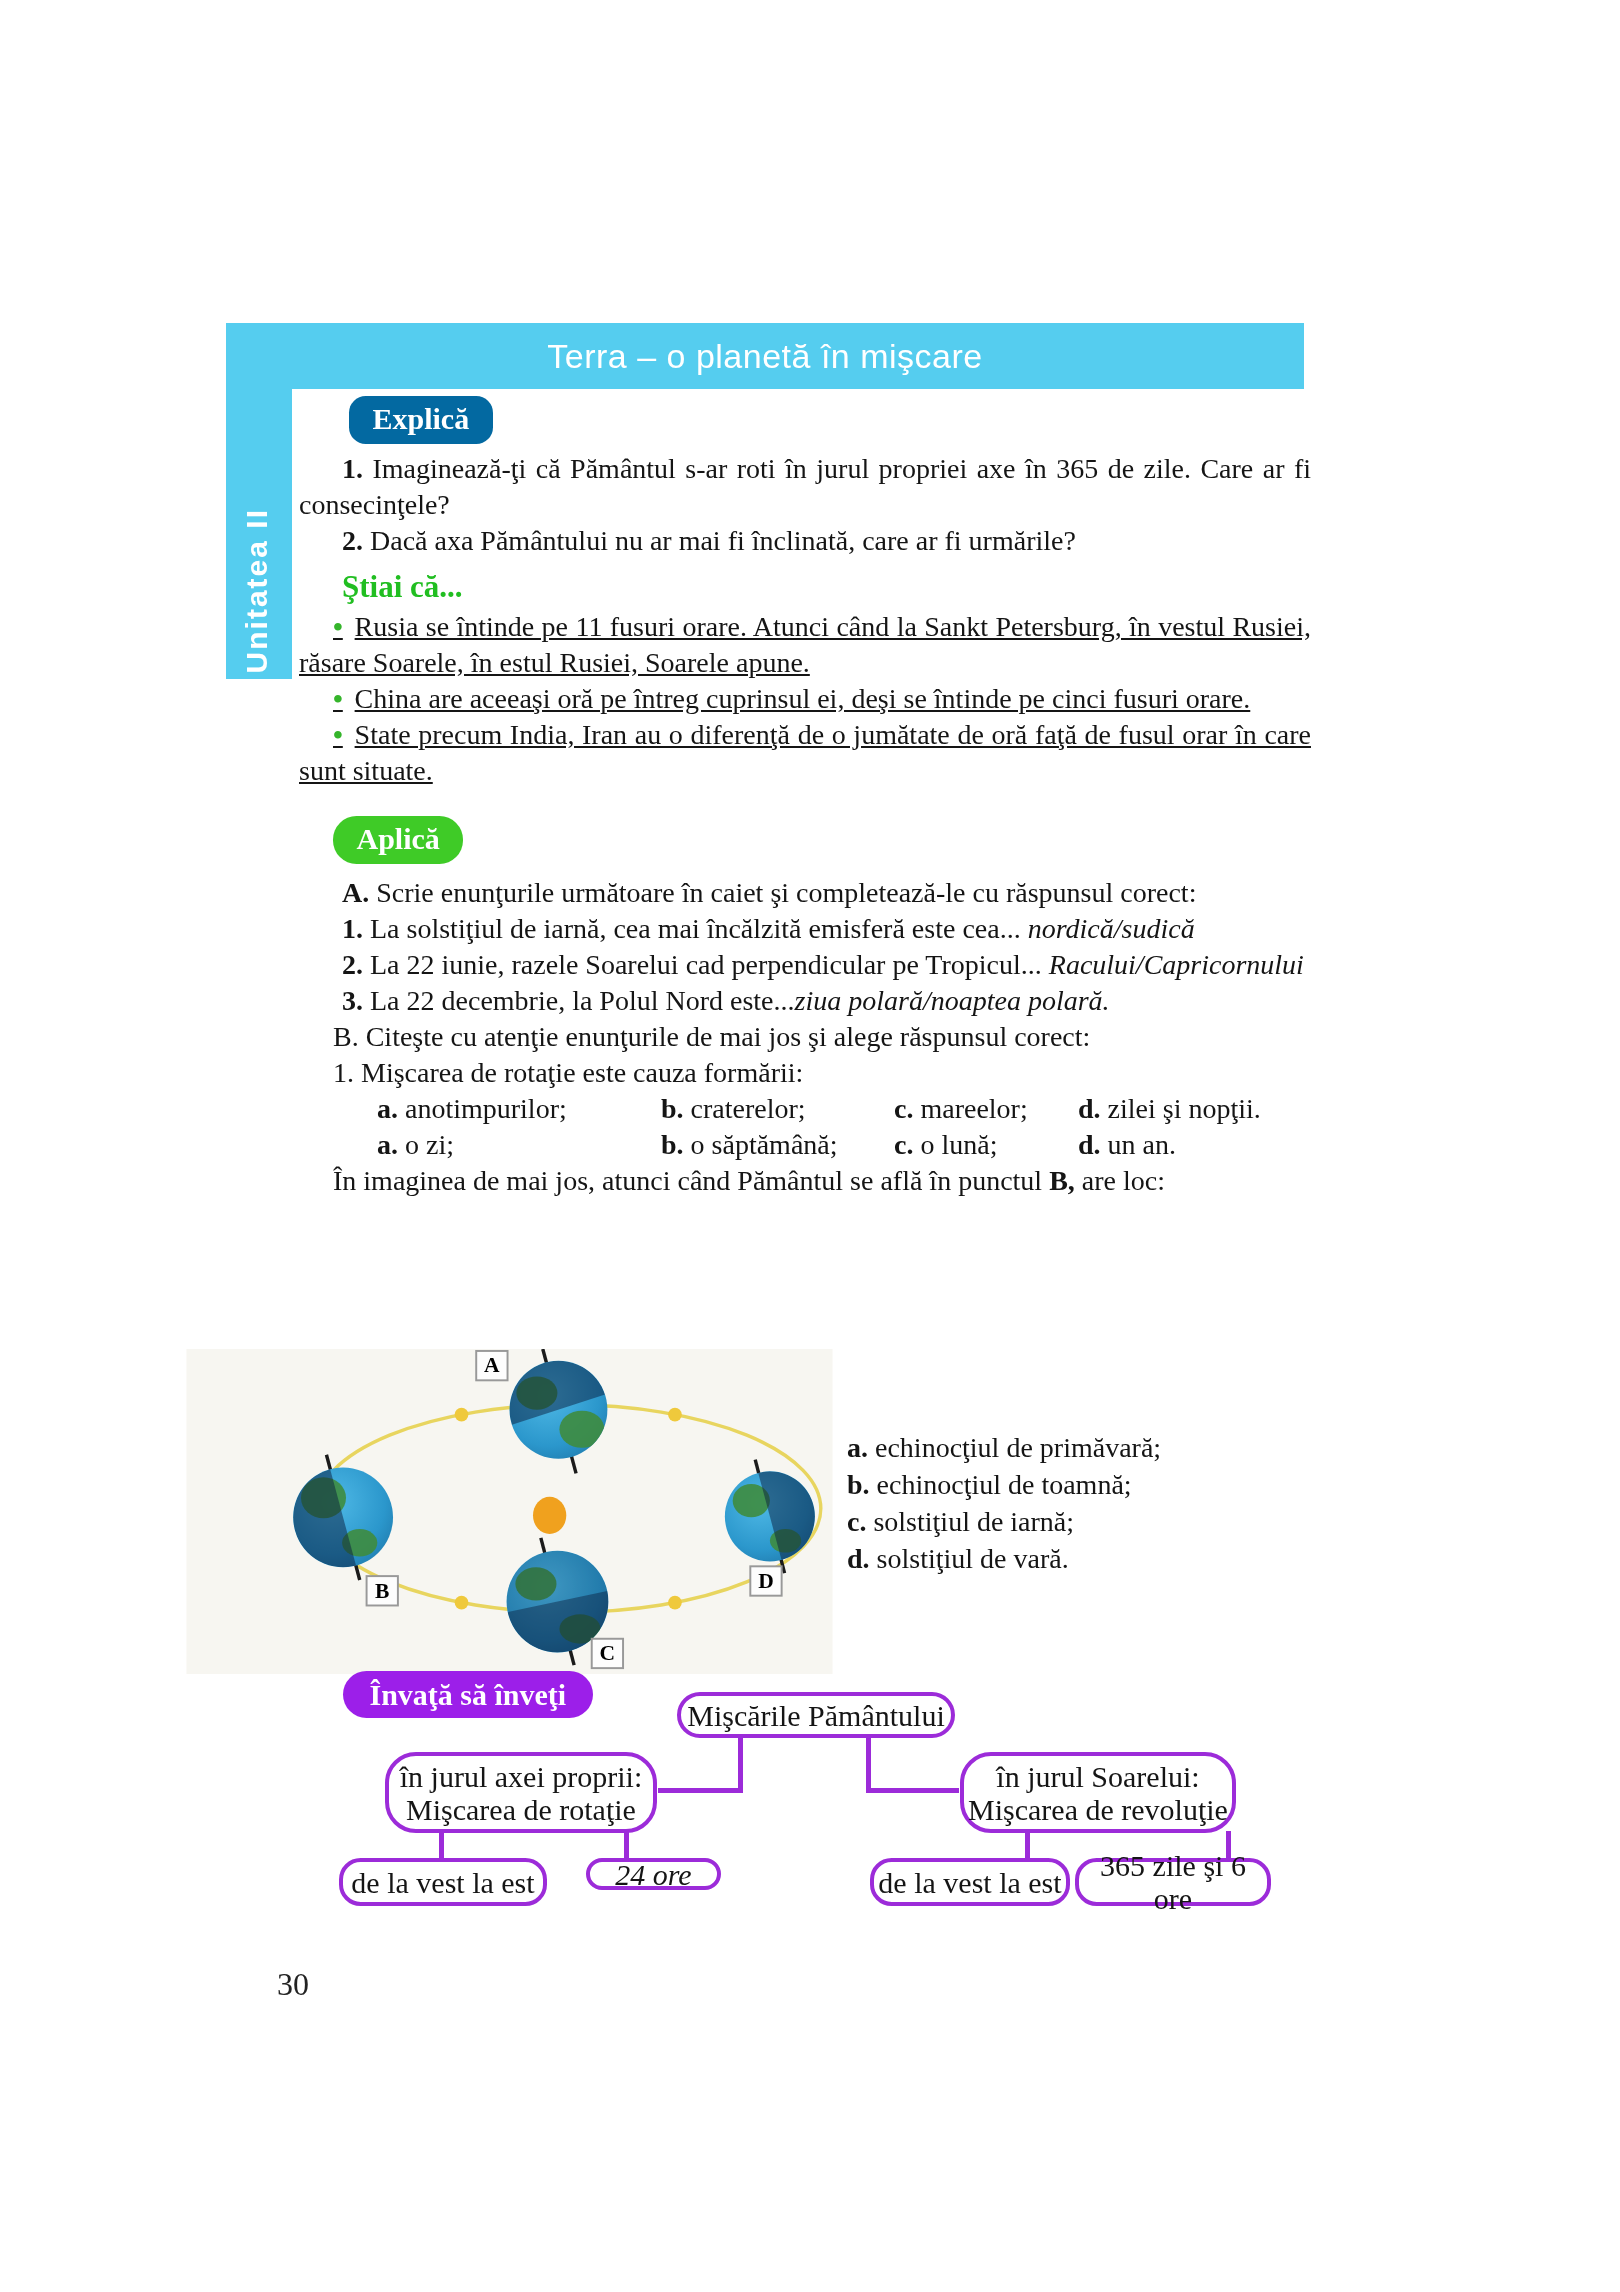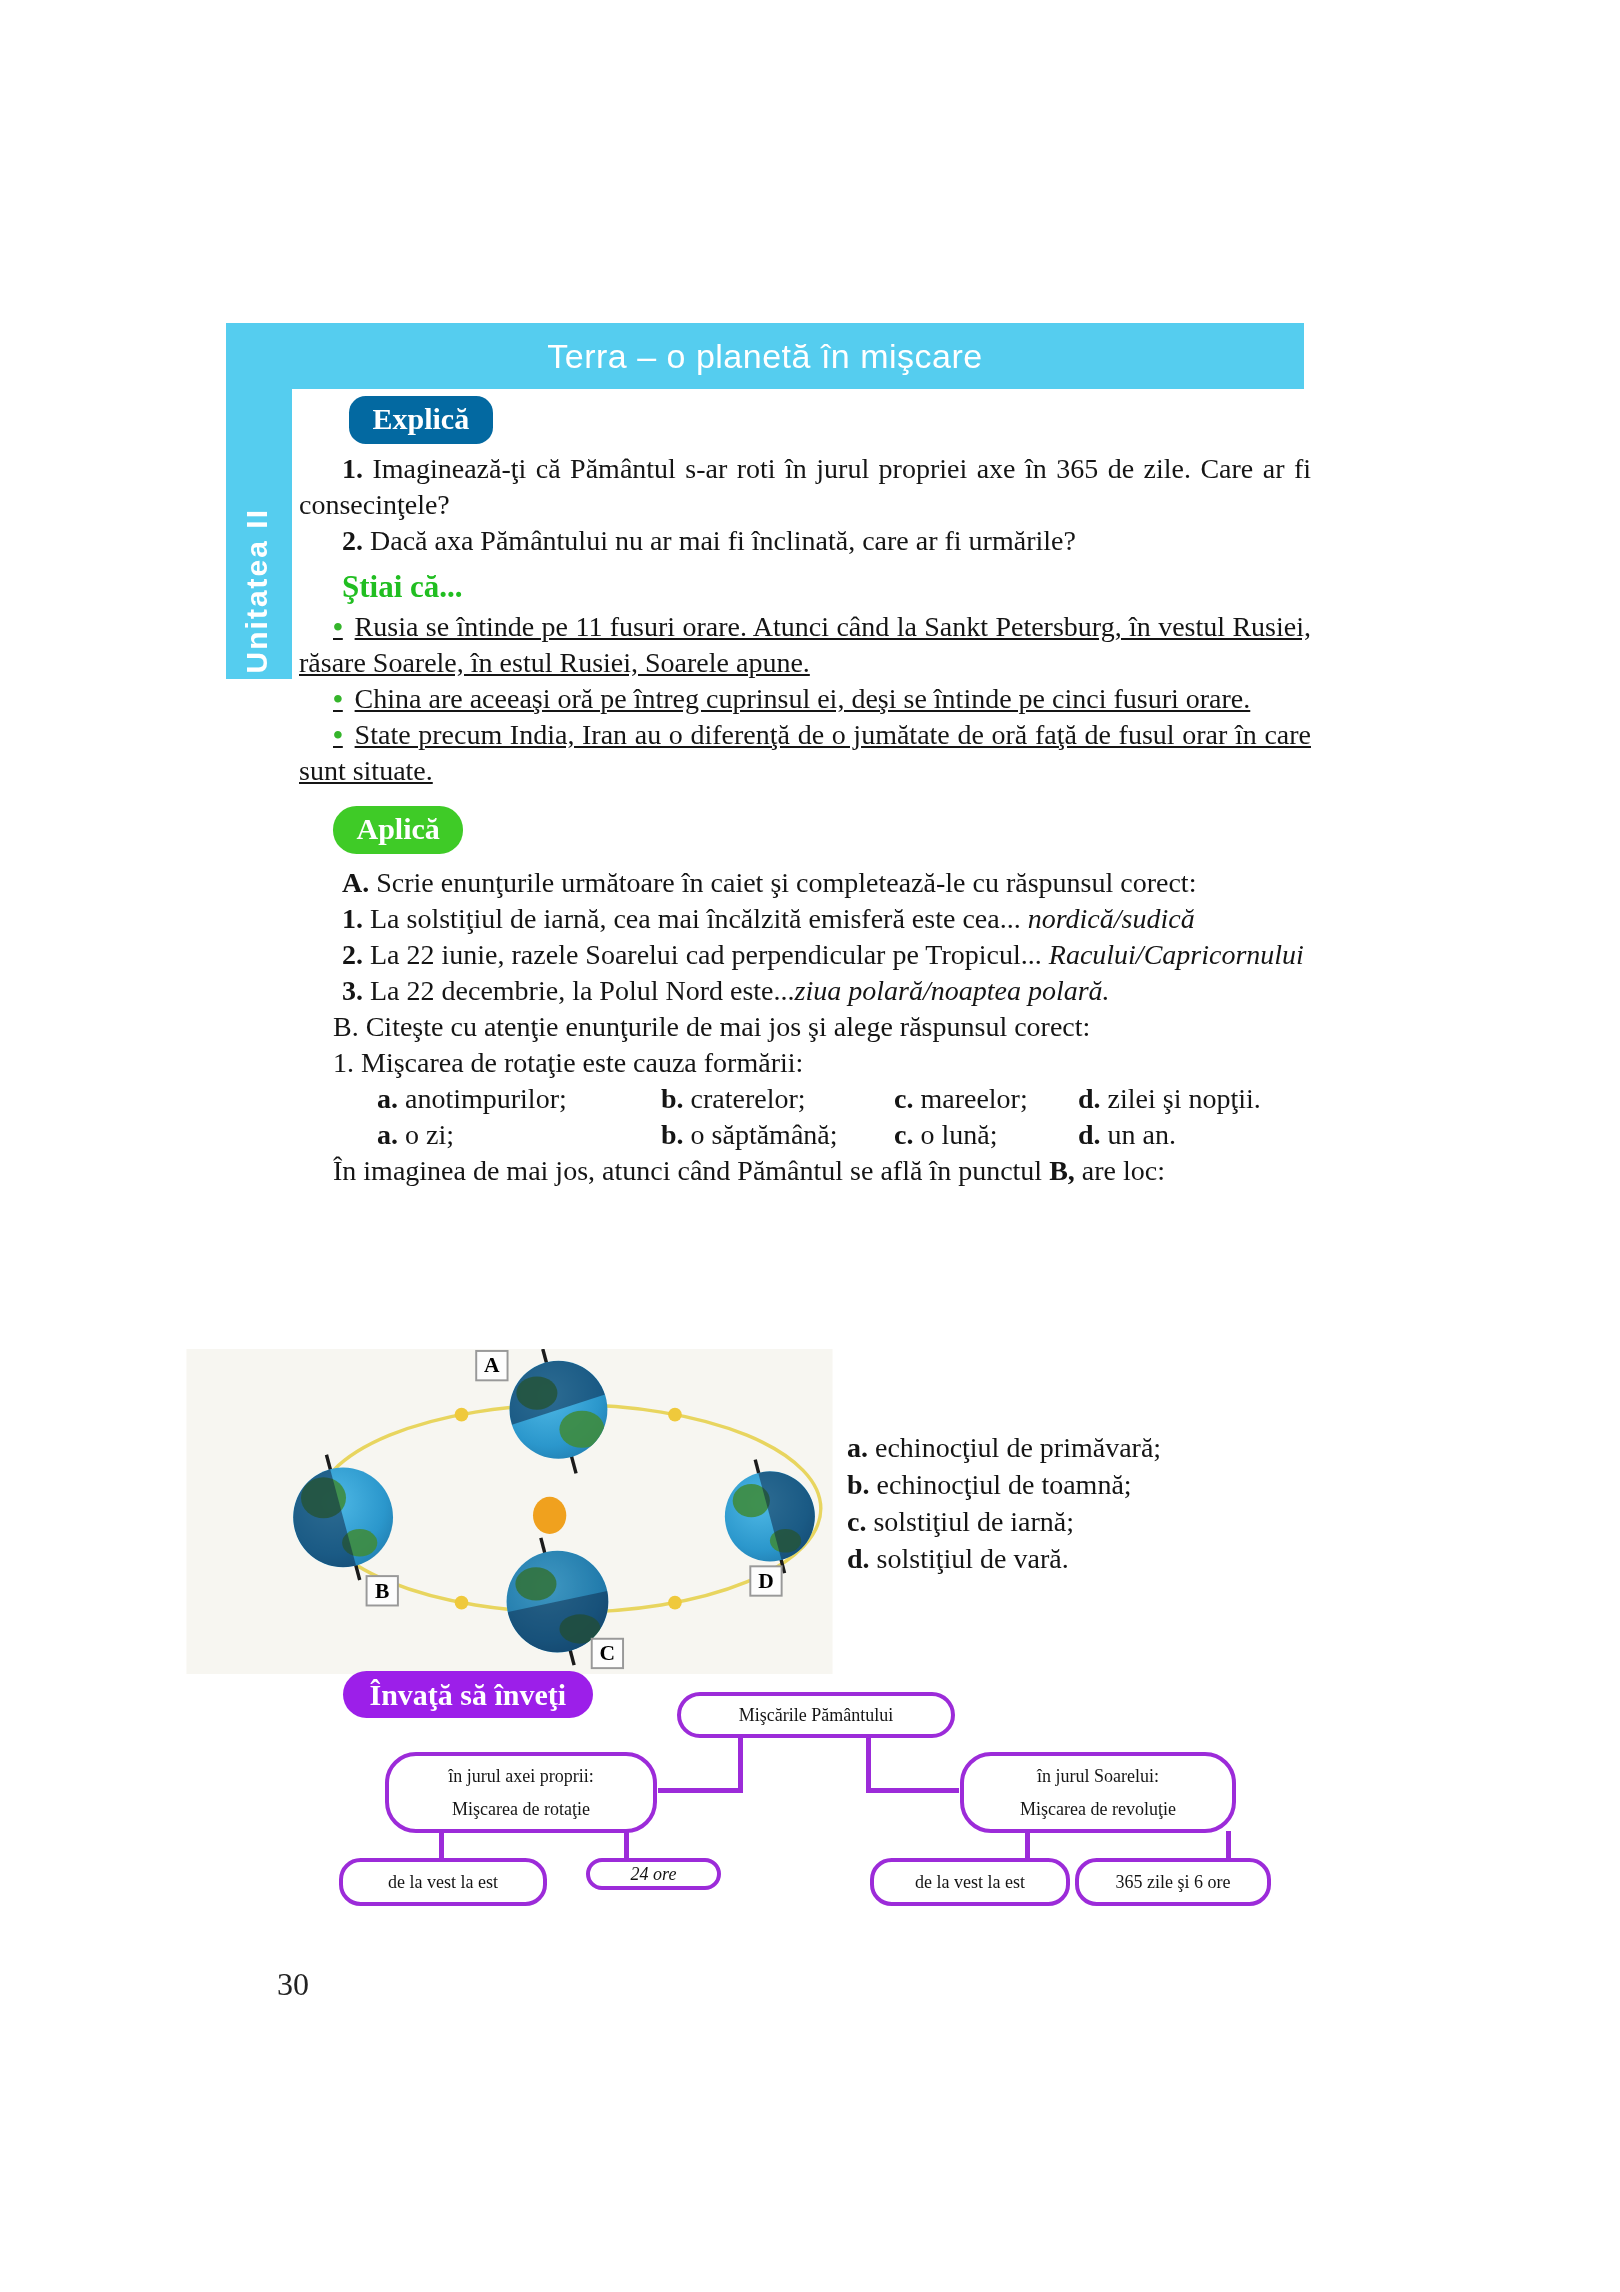--- a/index.html
+++ b/index.html
@@ -16,21 +16,21 @@
   .side-bar .vtext{position:absolute;bottom:5.9px;left:13.7px;writing-mode:vertical-rl;
     transform:rotate(180deg);font-family:"Liberation Sans",sans-serif;font-weight:bold;
     font-size:30px;color:#ffffff;letter-spacing:2px;white-space:nowrap;}
 
   
   .content{position:absolute;left:299px;top:396px;width:1012px;
     font-size:28px;line-height:36px;}
   .badge{display:inline-block;color:#fff;font-weight:bold;font-size:30px;line-height:1;
     padding:7.8px 23.5px 9.8px 23.5px;border-radius:16.7px;}
   .badge-red{background:#0369a1;margin-left:50px;margin-bottom:7.8px;}
-  .badge-green{background:#3FCB27;border-radius:23.5px;margin-left:34px;margin-top:17px;margin-bottom:11.8px;}
+  .badge-green{background:#3FCB27;border-radius:23.5px;margin-left:34px;margin-top:27px;margin-bottom:11.8px;}
   .para{text-align:justify;text-indent:43px;margin:0;}
   .para .num{font-weight:bold;}
   .knowhead{color:#21BE21;font-weight:bold;font-size:31px;margin:9.8px 0 3.9px 43px;}
   .bullet{text-align:justify;text-indent:34px;margin:0;text-decoration:underline;}
   .bullet .dot{color:#35B52B;font-weight:bold;padding-right:11.8px;}
   .qline{text-indent:34px;margin:0;}
   .optrow{display:flex;padding-left:78px;margin:0;}
   .optrow .c1{width:284px;}
   .optrow .c2{width:233px;}
   .optrow .c3{width:184px;}
@@ -42,21 +42,21 @@
   .diagram-wrap{position:absolute;left:186px;top:1349px;width:1127px;height:325px;}
   .diagram-options{position:absolute;left:661px;top:80px;font-size:28px;line-height:37px;}
   .diagram-options div b{font-weight:bold;}
 
   
   .lm-badge{position:absolute;left:343px;top:1671px;height:47px;background:#9C1FE9;
     border-radius:25.5px;color:#fff;font-weight:bold;font-size:30px;line-height:47px;
     padding:0 26.5px;}
   .lm-box{position:absolute;background:#fff;border:4.9px solid #9C2BD9;box-sizing:border-box;
     display:flex;flex-direction:column;align-items:center;justify-content:center;
-    font-size:18px;line-height:33px;text-align:center;}
+    font-size:30px;line-height:33px;text-align:center;}
   .lm-root{left:677px;top:1692px;width:278px;height:46px;border-radius:23.5px;}
   .lm-mid-left{left:385px;top:1752px;width:272px;height:81px;border-radius:31px;}
   .lm-mid-right{left:960px;top:1752px;width:276px;height:81px;border-radius:31px;}
   .lm-leaf1{left:339px;top:1858px;width:208px;height:48px;border-radius:21.6px;}
   .lm-leaf2{left:586px;top:1858px;width:135px;height:32px;border-radius:21.6px;font-style:italic;}
   .lm-leaf3{left:870px;top:1858px;width:200px;height:48px;border-radius:21.6px;}
   .lm-leaf4{left:1075px;top:1858px;width:196px;height:48px;border-radius:21.6px;}
   .lm-line{position:absolute;background:#9C2BD9;}
 
   .page-num{position:absolute;left:277px;top:1966px;font-family:Liberation Serif, serif;

